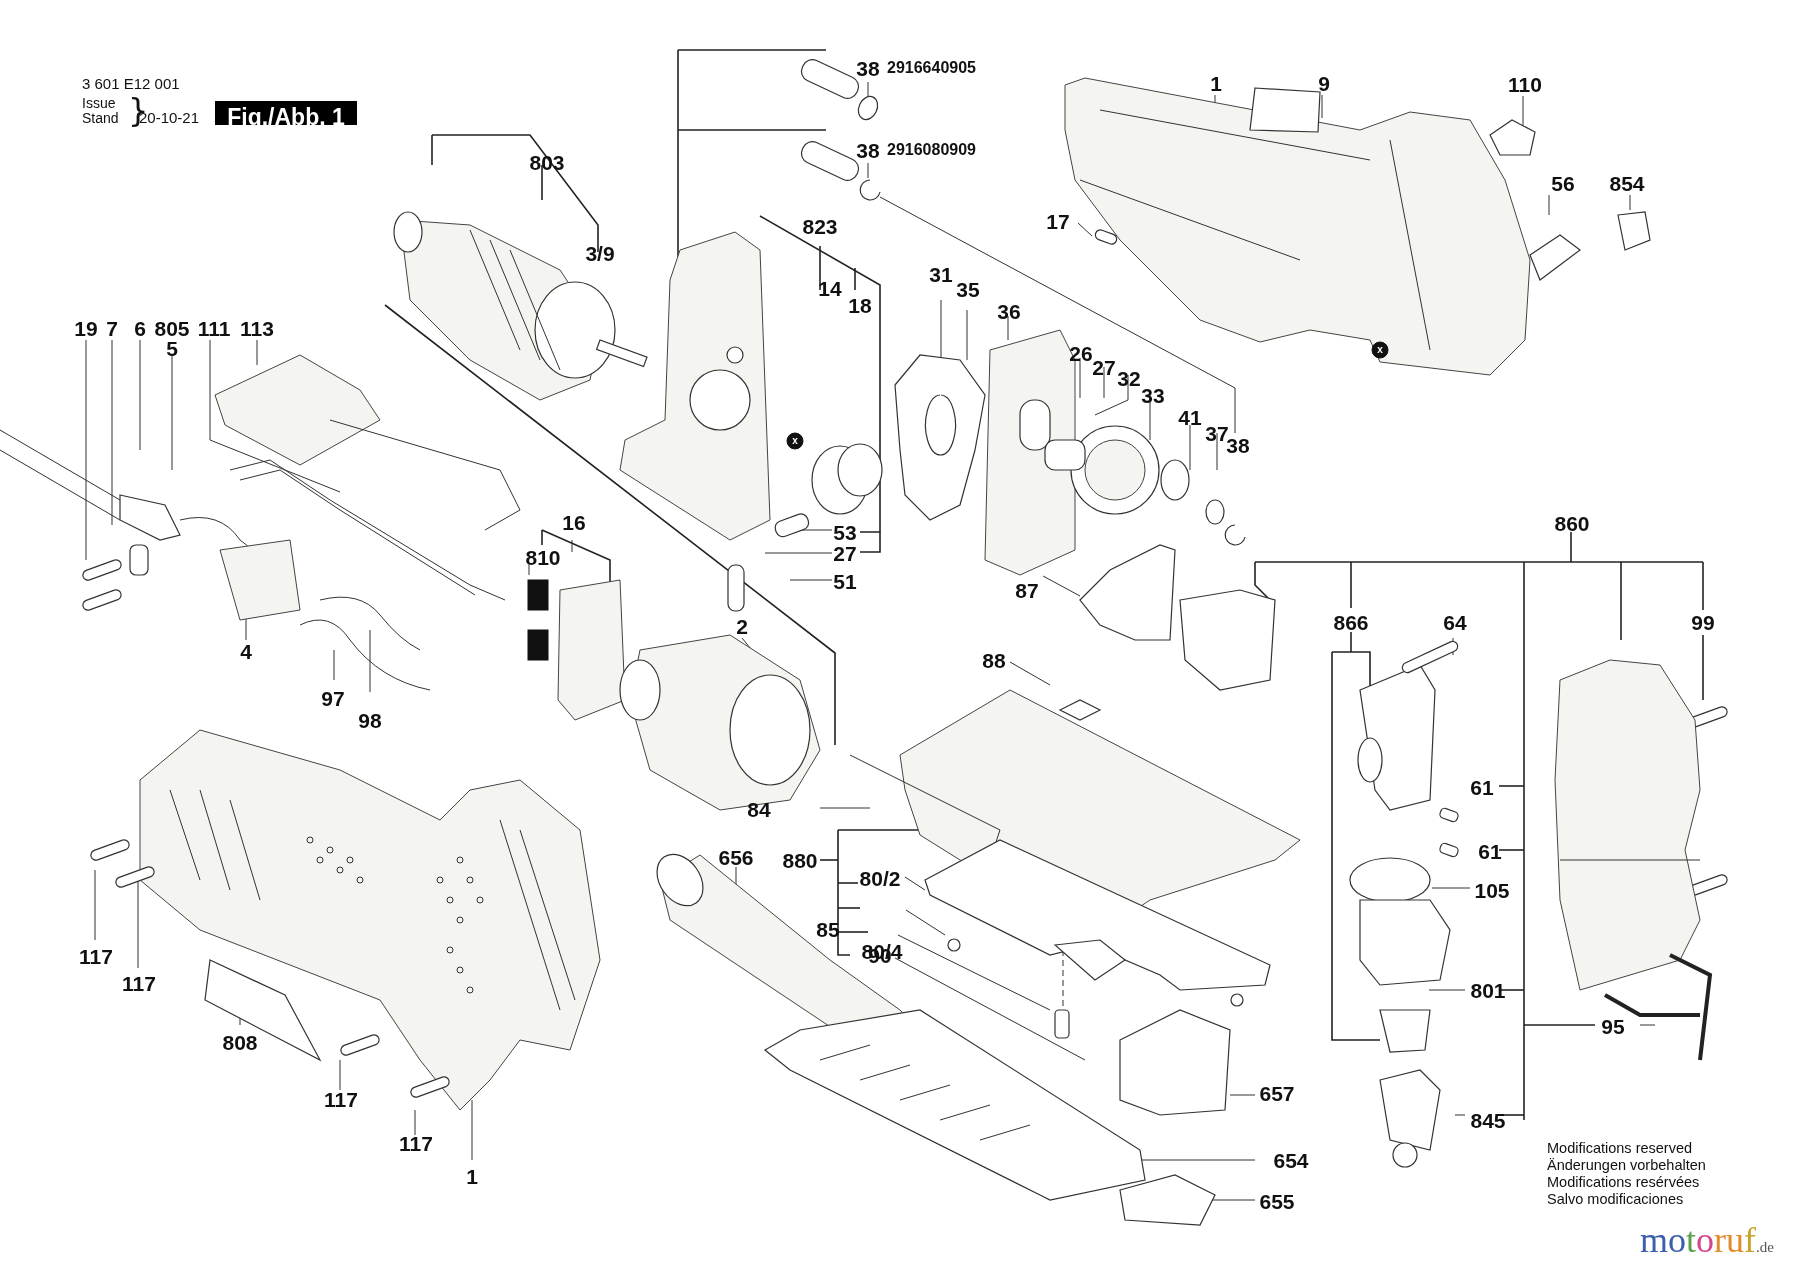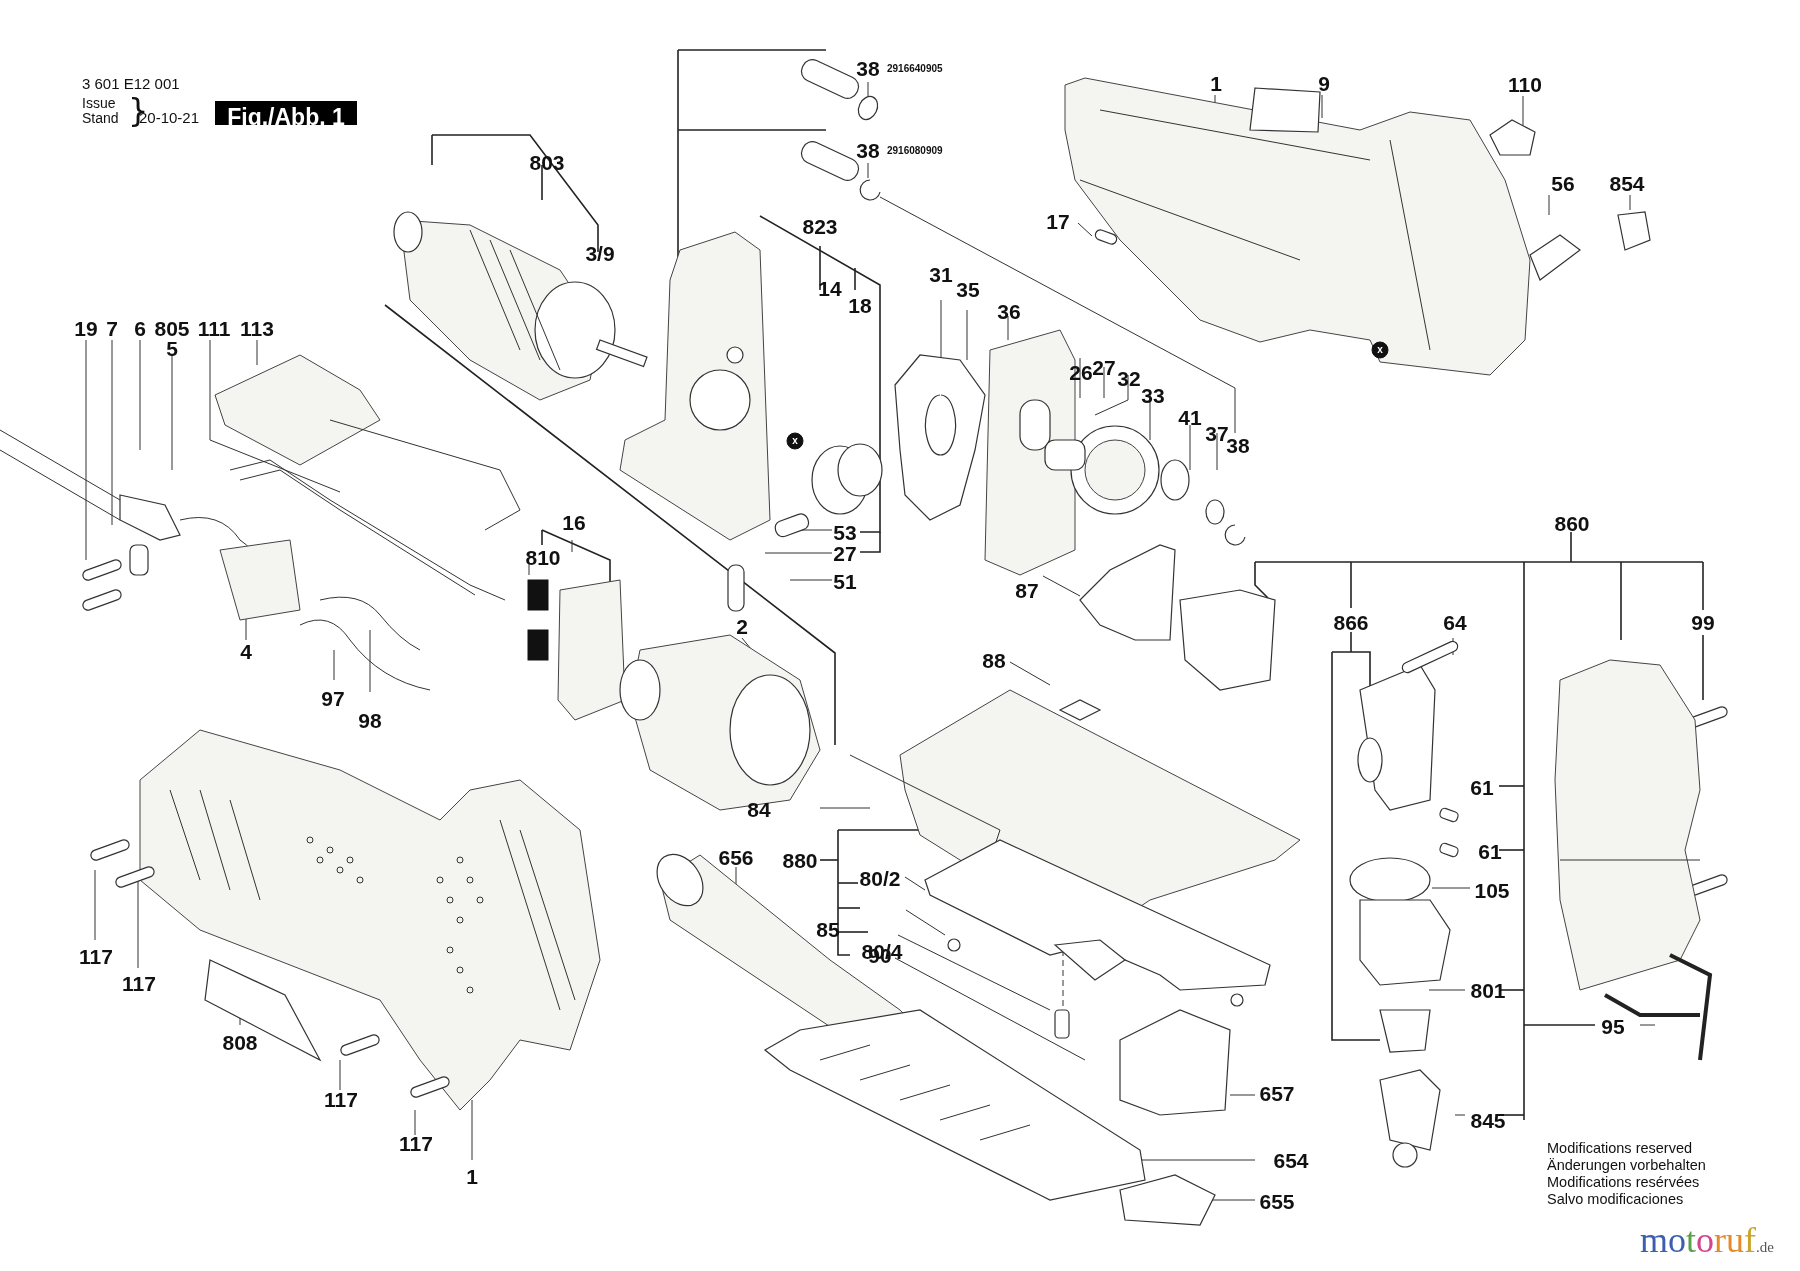--- a/index.html
+++ b/index.html
@@ -1,19 +1,19 @@
 <!DOCTYPE html>
 <html><head>
 <meta charset="utf-8">
 <style>
   html, body { margin:0; padding:0; background:#ffffff; }
   body { width:1800px; height:1271px; position:relative; overflow:hidden; font-family:"Liberation Sans", sans-serif; color:#111; }
   #canvas { position:absolute; left:0; top:0; width:1800px; height:1271px; }
   .lbl { position:absolute; font-family:"Liberation Sans", sans-serif; font-weight:bold; font-size:21px; color:#111; white-space:nowrap; line-height:1; transform:translate(-50%,-50%); }
-  .pn { position:absolute; font-family:"Liberation Sans", sans-serif; font-weight:bold; font-size:10px; color:#111; transform:translate(0,-50%); }
+  .pn { position:absolute; font-family:"Liberation Sans", sans-serif; font-weight:bold; font-size:16px; color:#111; transform:translate(0,-50%); }
   .hdr-code { position:absolute; left:82px; top:75px; font-size:15px; color:#111; }
   .hdr-issue { position:absolute; left:82px; top:96px; font-size:14px; line-height:15px; color:#111; }
   .hdr-brace { position:absolute; left:128px; top:94px; font-size:32px; line-height:32px; color:#111; font-family:"DejaVu Sans", sans-serif; }
   .hdr-date { position:absolute; left:139px; top:109px; font-size:15px; color:#111; }
   .fig-badge { position:absolute; left:215px; top:101px; width:142px; height:24px; background:#000; color:#fff; font-weight:bold; font-size:23px; line-height:32px; text-align:center; }
   .notes { position:absolute; left:1547px; top:1140px; font-size:14.5px; line-height:17px; color:#111; }
   .brand { position:absolute; left:1640px; top:1222px; font-family:"Liberation Serif", serif; font-size:36px; line-height:36px; }
   .brand span { display:inline-block; }
   .brand .de { font-size:15px; color:#555; }
   svg .ln { stroke:#222; stroke-width:1.6; fill:none; }
@@ -362,21 +362,21 @@
 <div class="lbl" style="left:543px; top:557px;">810</div>
 <div class="lbl" style="left:742px; top:626px;">2</div>
 
 <div class="lbl" style="left:845px; top:532px;">53</div>
 <div class="lbl" style="left:845px; top:553px;">27</div>
 <div class="lbl" style="left:845px; top:581px;">51</div>
 
 <div class="lbl" style="left:941px; top:274px;">31</div>
 <div class="lbl" style="left:968px; top:289px;">35</div>
 <div class="lbl" style="left:1009px; top:311px;">36</div>
-<div class="lbl" style="left:1081px; top:353px;margin-top:19px;">26</div>
+<div class="lbl" style="left:1081px; top:353px;">26</div>
 <div class="lbl" style="left:1104px; top:367px;">27</div>
 <div class="lbl" style="left:1129px; top:378px;">32</div>
 <div class="lbl" style="left:1153px; top:395px;">33</div>
 <div class="lbl" style="left:1190px; top:417px;">41</div>
 <div class="lbl" style="left:1217px; top:433px;">37</div>
 <div class="lbl" style="left:1238px; top:445px;">38</div>
 <div class="lbl" style="left:1027px; top:574px;margin-top:16px;">87</div>
 
 <div class="lbl" style="left:1572px; top:523px;">860</div>
 <div class="lbl" style="left:1351px; top:622px;">866</div>

